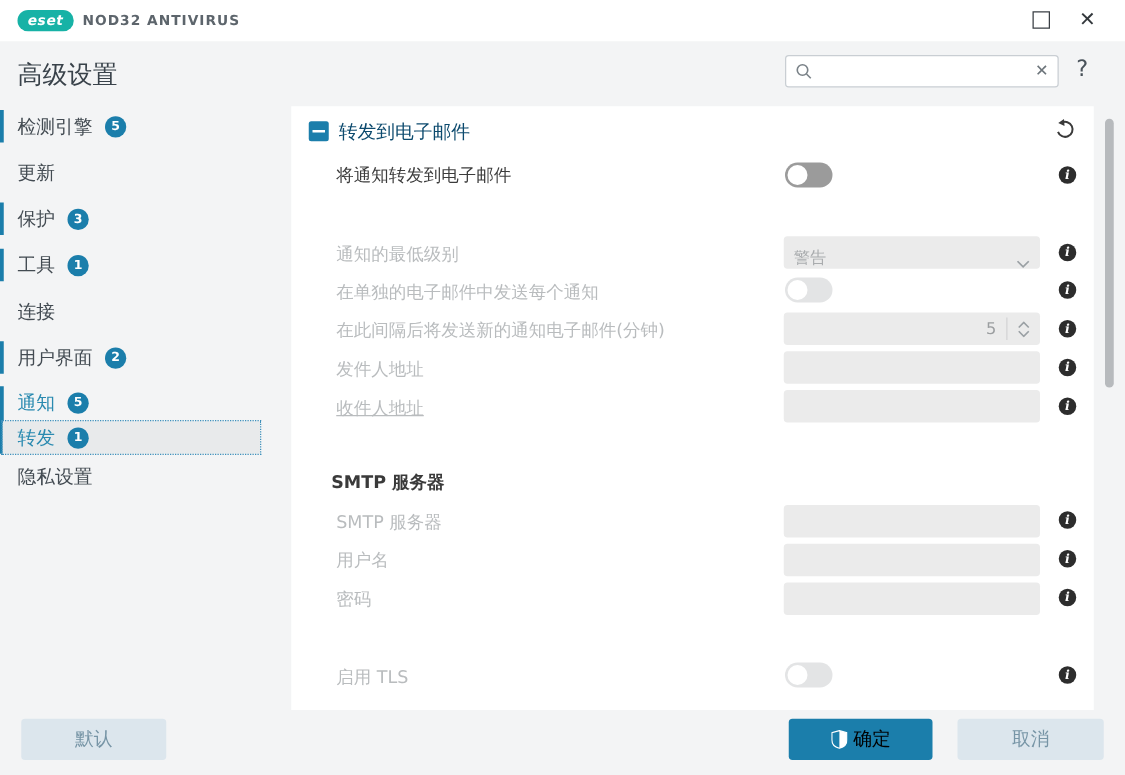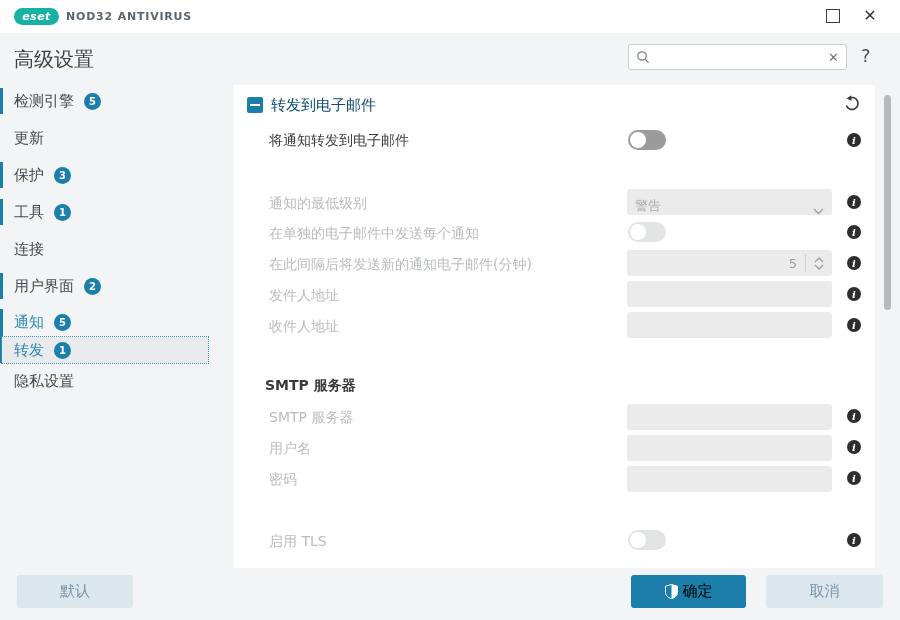--- a/index.html
+++ b/index.html
@@ -236,21 +236,21 @@
           <polyline points="1,1 5,5 9,1" fill="none" stroke="#9aa0a4" stroke-width="1.3"></polyline>
         </svg>
     </span>
   </div>
   <div class="info-icon" style="top:171px;">i</div>
 
   <div class="row-label lbl-dis" style="top:202px;">发件人地址</div>
   <div class="field" style="top:196px;"></div>
   <div class="info-icon" style="top:202px;">i</div>
 
-  <div class="row-label lbl-dis" style="top:233px;">收件人地址</div>
+  <div class="row-label lbl-dis" style="top:233px;text-decoration:underline;">收件人地址</div>
   <div class="field" style="top:227px;"></div>
   <div class="info-icon" style="top:233px;">i</div>
 
   <div class="smtp-title" style="top:292px;">SMTP 服务器</div>
 
   <div class="row-label lbl-dis" style="top:324px;">SMTP 服务器</div>
   <div class="field" style="top:319px;"></div>
   <div class="info-icon" style="top:324px;">i</div>
 
   <div class="row-label lbl-dis" style="top:355px;">用户名</div>

